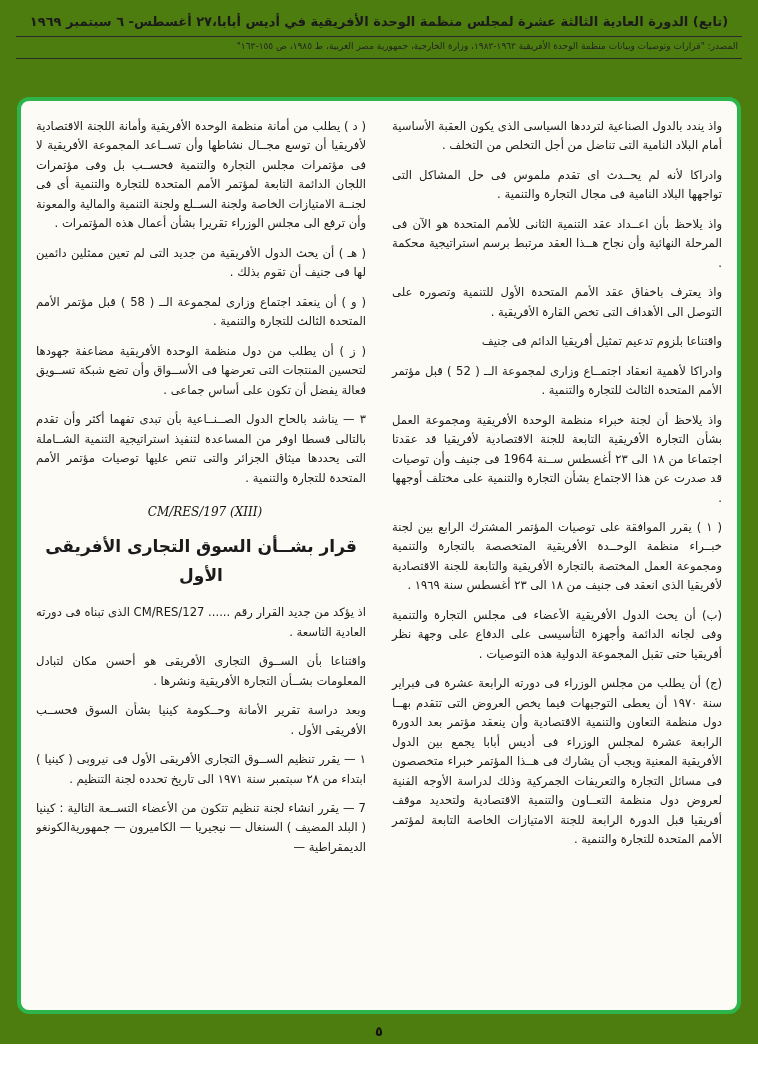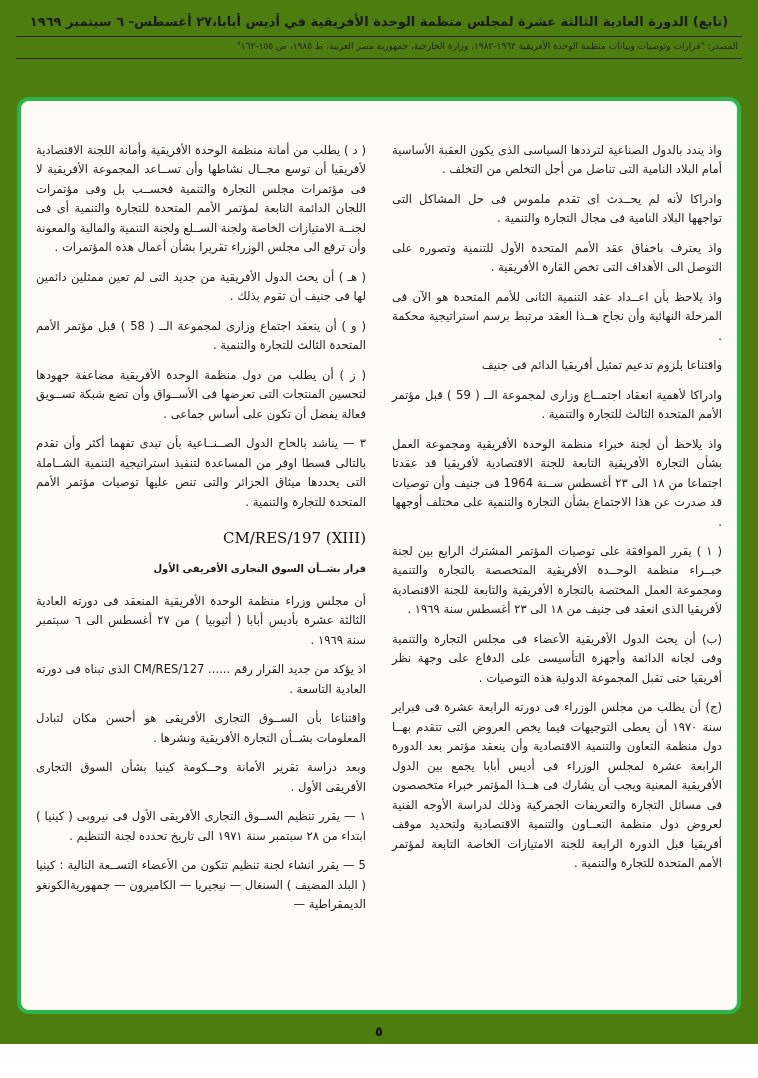--- a/index.html
+++ b/index.html
@@ -11,28 +11,28 @@
   .doc-header{padding:14px 18px 0;text-align:center;}
   .doc-title{direction:rtl;font-size:13px;font-weight:bold;letter-spacing:0;}
   .rule{border-top:1.5px solid #2a2a2a;margin:7px 16px 0;}
   .doc-source{direction:rtl;text-align:right;font-size:9px;padding:4px 20px 0;color:#222;}
   .frame{
     position:absolute;left:17px;right:17px;top:97px;bottom:30px;
     border:4px solid #2db44a;border-radius:12px;background:#fcfbf6;
     padding:16px 15px;box-sizing:border-box;
   }
   .columns{display:flex;direction:rtl;gap:26px;height:100%;overflow:hidden;}
-  .col{flex:1;direction:rtl;text-align:justify;font-size:11.6px;line-height:1.68;margin-top:24px;}
+  .col{flex:1;direction:rtl;text-align:justify;font-size:11.6px;line-height:1.68;}
   .para{margin:0 0 10px;}
   .res-code{
-    direction:ltr;text-align:right;font-family:"DejaVu Serif",serif;
-    font-size:15px;margin:14px 0 10px;padding-left:8px;color:#111;
+    direction:ltr;text-align:center;font-family:"DejaVu Serif",serif;
+    font-size:12px;margin:14px 0 10px;padding-left:8px;color:#111;font-style:italic;
   }
   .res-title{
-    direction:rtl;text-align:right;font-weight:bold;font-size:10px;margin:2px 0 14px;
+    direction:rtl;text-align:center;font-weight:bold;font-size:17px;margin:2px 0 14px;
   }
   .page-number{
     position:absolute;bottom:5px;left:0;right:0;text-align:center;
     font-size:13px;font-weight:bold;color:#111;
   }
 </style>
 </head>
 <body>
 
 <div class="page">
@@ -43,44 +43,43 @@
   <div class="rule"></div>
   <div class="doc-source">المصدر: "قرارات وتوصيات وبيانات منظمة الوحدة الأفريقية ١٩٦٣-١٩٨٣، وزارة الخارجية، جمهورية مصر العربية، ط ١٩٨٥، ص ١٥٥-١٦٣"</div>
   <div class="rule"></div>
 
   <div class="frame">
     <div class="columns">
 
       <div class="col">
         <p class="para">واذ يندد بالدول الصناعية لترددها السياسى الذى يكون العقبة الأساسية أمام البلاد النامية التى تناضل من أجل التخلص من التخلف .</p>
         <p class="para">وادراكا لأنه لم يحــدث اى تقدم ملموس فى حل المشاكل التى تواجهها البلاد النامية فى مجال التجارة والتنمية .</p>
+        <p class="para">واذ يلاحظ بأن اعــداد عقد التنمية الثانى للأمم المتحدة هو الآن فى المرحلة النهائية وأن نجاح هــذا العقد مرتبط برسم استراتيجية محكمة .</p>
         <p class="para">واذ يعترف باخفاق عقد الأمم المتحدة الأول للتنمية وتصوره على التوصل الى الأهداف التى تخص القارة الأفريقية .</p>
-        <p class="para">واذ يلاحظ بأن اعــداد عقد التنمية الثانى للأمم المتحدة هو الآن فى المرحلة النهائية وأن نجاح هــذا العقد مرتبط برسم استراتيجية محكمة .</p>
         <p class="para">واقتناعا بلزوم تدعيم تمثيل أفريقيا الدائم فى جنيف</p>
-        <p class="para">وادراكا لأهمية انعقاد اجتمــاع وزارى لمجموعة الــ ( 59 ) قبل مؤتمر الأمم المتحدة الثالث للتجارة والتنمية .</p>
+        <p class="para">وادراكا لأهمية انعقاد اجتمــاع وزارى لمجموعة الــ ( 52 ) قبل مؤتمر الأمم المتحدة الثالث للتجارة والتنمية .</p>
         <p class="para">واذ يلاحظ أن لجنة خبراء منظمة الوحدة الأفريقية ومجموعة العمل بشأن التجارة الأفريقية التابعة للجنة الاقتصادية لأفريقيا قد عقدتا اجتماعا من ١٨ الى ٢٣ أغسطس ســنة 1964 فى جنيف وأن توصيات قد صدرت عن هذا الاجتماع بشأن التجارة والتنمية على مختلف أوجهها .</p>
         <p class="para">( ١ ) يقرر الموافقة على توصيات المؤتمر المشترك الرابع بين لجنة خبــراء منظمة الوحــدة الأفريقية المتخصصة بالتجارة والتنمية ومجموعة العمل المختصة بالتجارة الأفريقية والتابعة للجنة الاقتصادية لأفريقيا الذى انعقد فى جنيف من ١٨ الى ٢٣ أغسطس سنة ١٩٦٩ .</p>
         <p class="para">(ب) أن يحث الدول الأفريقية الأعضاء فى مجلس التجارة والتنمية وفى لجانه الدائمة وأجهزة التأسيسى على الدفاع على وجهة نظر أفريقيا حتى تقبل المجموعة الدولية هذه التوصيات .</p>
         <p class="para">(ج) أن يطلب من مجلس الوزراء فى دورته الرابعة عشرة فى فبراير سنة ١٩٧٠ أن يعطى التوجيهات فيما يخص العروض التى تتقدم بهــا دول منظمة التعاون والتنمية الاقتصادية وأن ينعقد مؤتمر بعد الدورة الرابعة عشرة لمجلس الوزراء فى أديس أبابا يجمع بين الدول الأفريقية المعنية ويجب أن يشارك فى هــذا المؤتمر خبراء متخصصون فى مسائل التجارة والتعريفات الجمركية وذلك لدراسة الأوجه الفنية لعروض دول منظمة التعــاون والتنمية الاقتصادية ولتحديد موقف أفريقيا قبل الدورة الرابعة للجنة الامتيازات الخاصة التابعة لمؤتمر الأمم المتحدة للتجارة والتنمية .</p>
       </div>
 
       <div class="col">
         <p class="para">( د ) يطلب من أمانة منظمة الوحدة الأفريقية وأمانة اللجنة الاقتصادية لأفريقيا أن توسع مجــال نشاطها وأن تســاعد المجموعة الأفريقية لا فى مؤتمرات مجلس التجارة والتنمية فحســب بل وفى مؤتمرات اللجان الدائمة التابعة لمؤتمر الأمم المتحدة للتجارة والتنمية أى فى لجنــة الامتيازات الخاصة ولجنة الســلع ولجنة التنمية والمالية والمعونة وأن ترفع الى مجلس الوزراء تقريرا بشأن أعمال هذه المؤتمرات .</p>
         <p class="para">( هـ ) أن يحث الدول الأفريقية من جديد التى لم تعين ممثلين دائمين لها فى جنيف أن تقوم بذلك .</p>
         <p class="para">( و ) أن ينعقد اجتماع وزارى لمجموعة الــ ( 58 ) قبل مؤتمر الأمم المتحدة الثالث للتجارة والتنمية .</p>
         <p class="para">( ز ) أن يطلب من دول منظمة الوحدة الأفريقية مضاعفة جهودها لتحسين المنتجات التى تعرضها فى الأســواق وأن تضع شبكة تســويق فعالة يفضل أن تكون على أساس جماعى .</p>
         <p class="para">٣ — يناشد بالحاح الدول الصــنــاعية بأن تبدى تفهما أكثر وأن تقدم بالتالى قسطا اوفر من المساعدة لتنفيذ استراتيجية التنمية الشــاملة التى يحددها ميثاق الجزائر والتى تنص عليها توصيات مؤتمر الأمم المتحدة للتجارة والتنمية .</p>
         <div class="res-code">CM/RES/197  (XIII)</div>
         <h2 class="res-title">قرار بشــأن السوق التجارى الأفريقى الأول</h2>
-        <p class="para">أن مجلس وزراء منظمة الوحدة الأفريقية المنعقد فى دورته العادية الثالثة عشرة بأديس أبابا ( أثيوبيا ) من ٢٧ أغسطس الى ٦ سبتمبر سنة ١٩٦٩ .</p>
         <p class="para">اذ يؤكد من جديد القرار رقم ...... CM/RES/127 الذى تبناه فى دورته العادية التاسعة .</p>
         <p class="para">واقتناعا بأن الســوق التجارى الأفريقى هو أحسن مكان لتبادل المعلومات بشــأن التجارة الأفريقية ونشرها .</p>
-        <p class="para">وبعد دراسة تقرير الأمانة وحــكومة كينيا بشأن السوق التجارى الأفريقى الأول .</p>
+        <p class="para">وبعد دراسة تقرير الأمانة وحــكومة كينيا بشأن السوق فحســب الأفريقى الأول .</p>
         <p class="para">١ — يقرر تنظيم الســوق التجارى الأفريقى الأول فى نيروبى ( كينيا ) ابتداء من ٢٨ سبتمبر سنة ١٩٧١ الى تاريخ تحدده لجنة التنظيم .</p>
-        <p class="para">5 — يقرر انشاء لجنة تنظيم تتكون من الأعضاء التســعة التالية : كينيا ( البلد المضيف ) السنغال — نيجيريا — الكاميرون — جمهوريةالكونغو الديمقراطية —</p>
+        <p class="para">7 — يقرر انشاء لجنة تنظيم تتكون من الأعضاء التســعة التالية : كينيا ( البلد المضيف ) السنغال — نيجيريا — الكاميرون — جمهوريةالكونغو الديمقراطية —</p>
       </div>
 
     </div>
   </div>
 
   <div class="page-number">٥</div>
 
 </div>
 
 </body></html>

